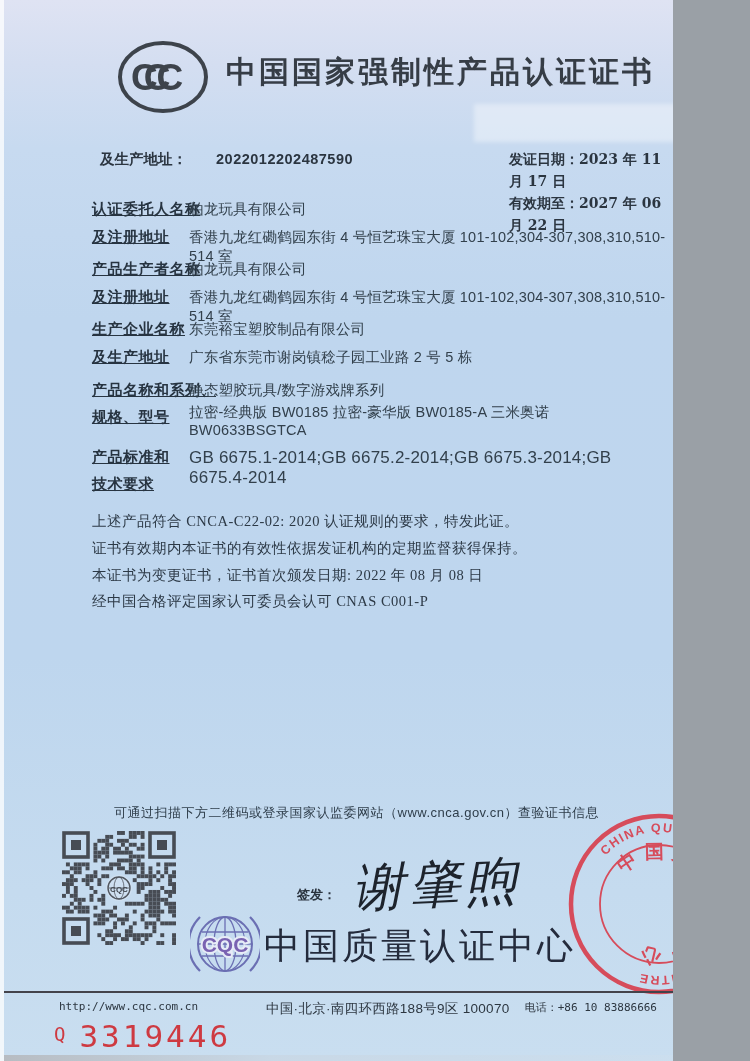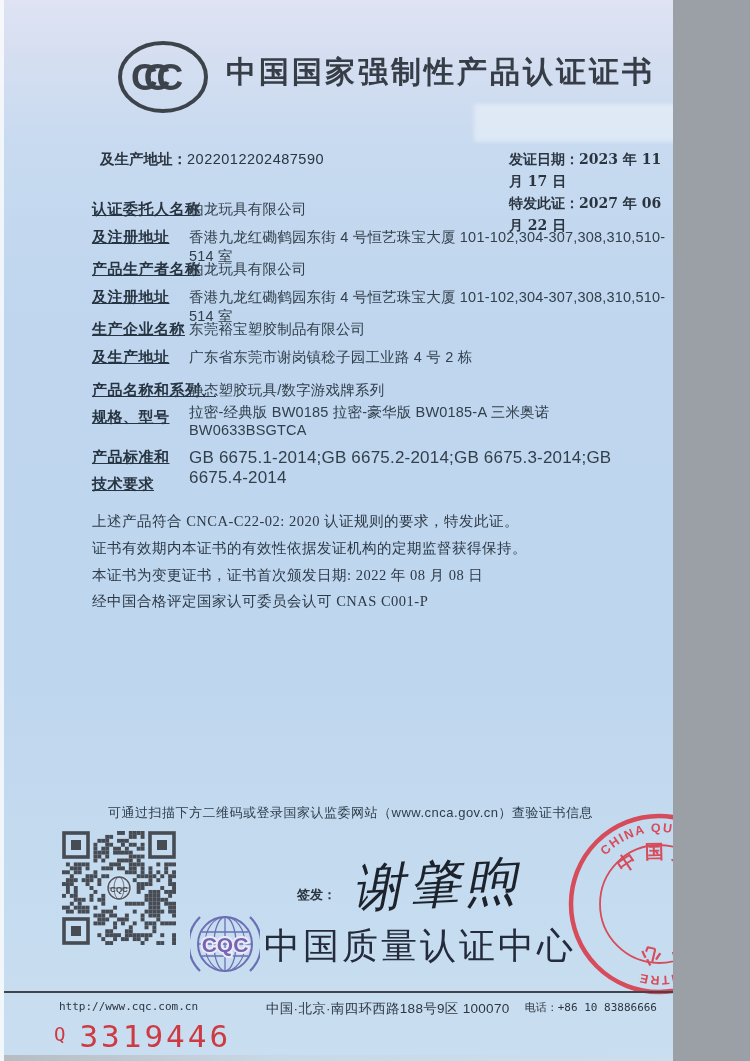--- a/index.html
+++ b/index.html
@@ -16,33 +16,33 @@
     background:linear-gradient(90deg,#b7bcc2 0%,rgba(200,205,212,.35) 40%,rgba(220,225,230,.15) 100%); }
 
   
   .hdr-logo { position:absolute; left:112px; top:38px; width:94px; height:78px; }
   .hdr-title { position:absolute; left:222px; top:52px; width:470px;
     font-size:30px; font-weight:bold; letter-spacing:3px; color:#363d46; }
 
   
   .serif { font-family:"DejaVu Serif", serif; }
   .cert-no { position:absolute; left:96px; top:150px; font-size:14.5px; font-weight:bold; color:#2b3540; }
-  .cert-no .num { font-family:"Liberation Sans", sans-serif; font-weight:normal; letter-spacing:.5px; }
+  .cert-no .num { font-family:"Liberation Sans", sans-serif; font-weight:bold; letter-spacing:.5px;margin-left:29px; }
   .dates { position:absolute; left:505px; top:148px; font-size:14px; font-weight:bold; color:#2b3540; line-height:22px; }
 
   
   .fld-label { position:absolute; left:88px; width:110px; font-size:15px; font-weight:bold; color:#273441; letter-spacing:.5px;text-decoration:underline;}
   .fld-value { position:absolute; left:185px; width:480px; font-size:14.5px; color:#32404c; letter-spacing:.2px;}
 
   
   .stmt { position:absolute; left:88px; width:580px; font-family:Liberation Serif, serif;
     font-size:14.5px; color:#2c3946; letter-spacing:.5px; }
 
   
-  .qr-note { position:absolute; left:12px; top:804px; width:100%; text-align:center;
+  .qr-note { position:absolute; left:18px; top:804px; width:100%; text-align:center;
     font-size:13px; color:#2e3d4a; letter-spacing:.5px; }
 
   
   .qr { position:absolute; left:58px; top:831px; width:114px; height:114px; }
 
   
   .sign-label { position:absolute; left:293px; top:886px; font-size:13px; font-weight:bold;
     font-family:"DejaVu Serif", serif; color:#2a333e; }
   .signature { position:absolute; left:348px; top:850px; font-size:52px; color:#1d232c;
     font-family:"DejaVu Serif", serif; font-style:italic; transform:rotate(-3deg); letter-spacing:4px; white-space:nowrap; }
@@ -81,37 +81,37 @@
       <text x="15" y="52" font-family="Liberation Sans, sans-serif" font-size="37" font-weight="bold" fill="#3d434b" letter-spacing="-14">CCC</text>
     </svg>
   </div>
   <div class="hdr-title">中国国家强制性产品认证证书</div>
 
   <div class="cert-no serif">
     <span>及生产地址：</span><span class="num">2022012202487590</span>
   </div>
   <div class="dates serif">
     <div><span>发证日期：</span><span>2023 年 11 月 17 日</span></div>
-    <div><span>特发此证：</span><span>2027 年 06 月 22 日</span></div>
+    <div><span>有效期至：</span><span>2027 年 06 月 22 日</span></div>
   </div>
 
   <div class="fld-label" style="top:200px">认证委托人名称</div>
   <div class="fld-value" style="top:200px">柏龙玩具有限公司</div>
   <div class="fld-label" style="top:228px">及注册地址</div>
   <div class="fld-value" style="top:228px">香港九龙红磡鹤园东街 4 号恒艺珠宝大厦 101-102,304-307,308,310,510-514 室</div>
 
   <div class="fld-label" style="top:260px">产品生产者名称</div>
   <div class="fld-value" style="top:260px">柏龙玩具有限公司</div>
   <div class="fld-label" style="top:288px">及注册地址</div>
   <div class="fld-value" style="top:288px">香港九龙红磡鹤园东街 4 号恒艺珠宝大厦 101-102,304-307,308,310,510-514 室</div>
 
   <div class="fld-label" style="top:320px">生产企业名称</div>
   <div class="fld-value" style="top:320px">东莞裕宝塑胶制品有限公司</div>
   <div class="fld-label" style="top:348px">及生产地址</div>
-  <div class="fld-value" style="top:348px">广东省东莞市谢岗镇稔子园工业路 4 号 2 栋</div>
+  <div class="fld-value" style="top:348px">广东省东莞市谢岗镇稔子园工业路 2 号 5 栋</div>
 
   <div class="fld-label" style="top:381px; width:130px">产品名称和系列、</div>
   <div class="fld-value" style="top:381px">静态塑胶玩具/数字游戏牌系列</div>
   <div class="fld-label" style="top:408px">规格、型号</div>
   <div class="fld-value" style="top:403px">拉密-经典版 BW0185 拉密-豪华版 BW0185-A 三米奥诺 BW0633BSGTCA</div>
 
   <div class="fld-label" style="top:448px">产品标准和</div>
   <div class="fld-value" style="top:448px; font-size:17px">GB 6675.1-2014;GB 6675.2-2014;GB 6675.3-2014;GB 6675.4-2014</div>
   <div class="fld-label" style="top:475px">技术要求</div>
 

